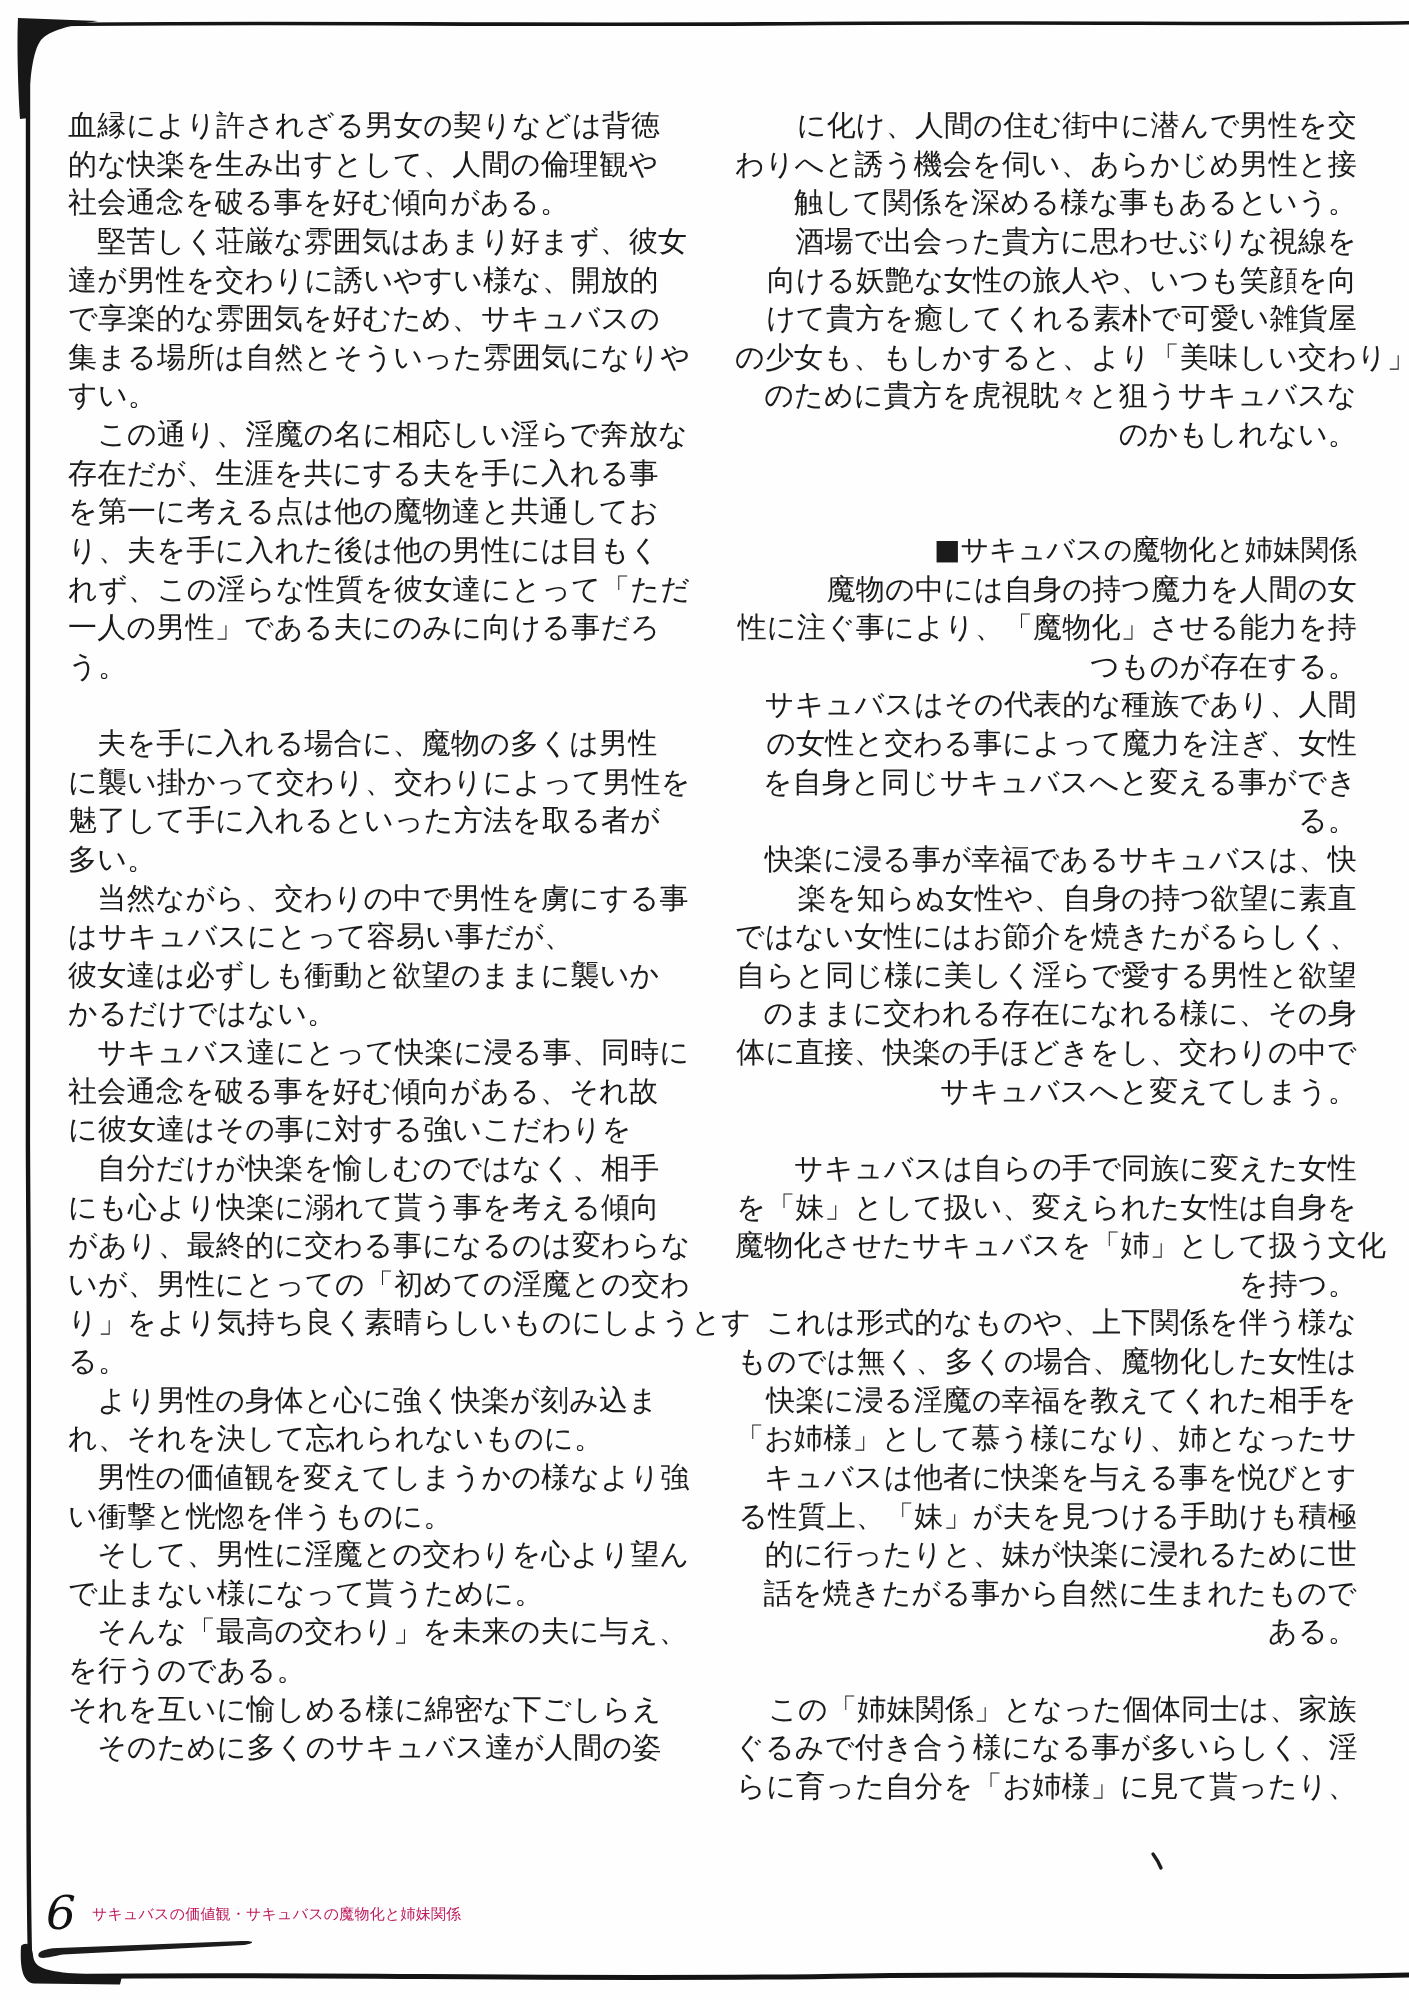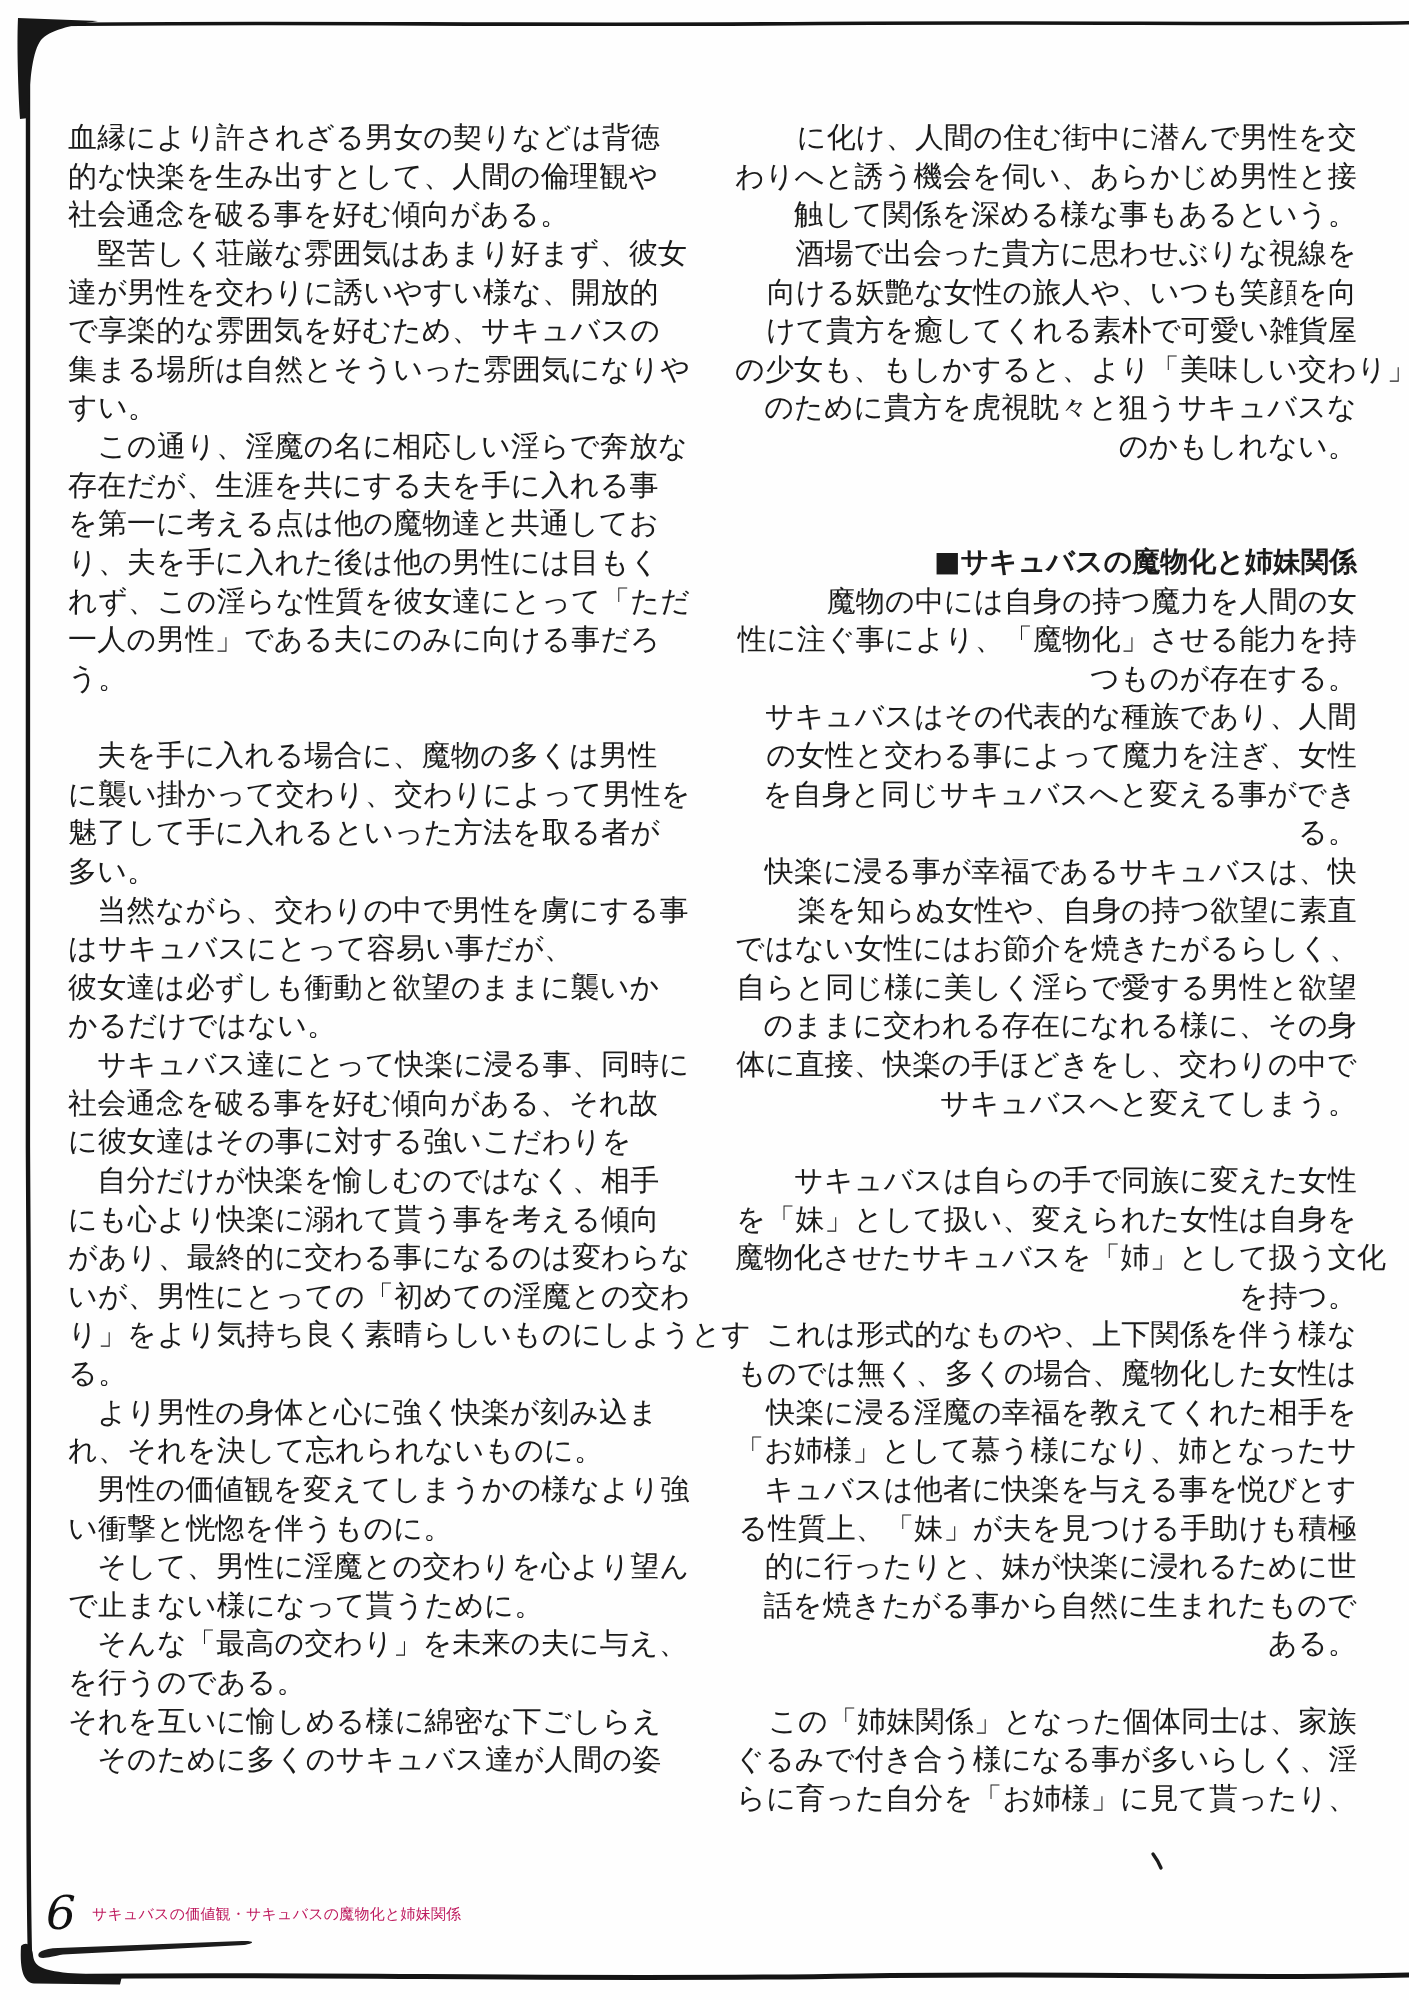--- a/index.html
+++ b/index.html
@@ -4,37 +4,37 @@
 <style>
   html,body{margin:0;padding:0;}
   body{
     width:1409px;height:2000px;
     background:#fefefe;
     color:#1b1b1b;
     font-family:"DejaVu Serif","Liberation Serif",serif;
     position:relative;
     overflow:hidden;
   }
-  .column{position:absolute;top:118px;}
+  .column{position:absolute;top:106px;}
   .col-left{left:68px;width:618px;}
   .col-right{left:735px;width:622px;text-align:right;}
   .tline{
     height:38.63px;
     line-height:38.63px;
     font-size:29px;
     letter-spacing:0.2px;
     white-space:nowrap;
     overflow:visible;
   }
   .heading-line{
     height:38.63px;
     line-height:38.63px;
     font-size:28px;
     font-family:"DejaVu Sans","Liberation Sans",sans-serif;
-    font-weight:bold;
+    font-weight:normal;
     white-space:nowrap;
   }
   .footer{
     position:absolute;
     left:46px;top:1888px;
     display:flex;
     align-items:flex-start;
   }
   .page-num{
     font-family:"DejaVu Serif","Liberation Serif",serif;

